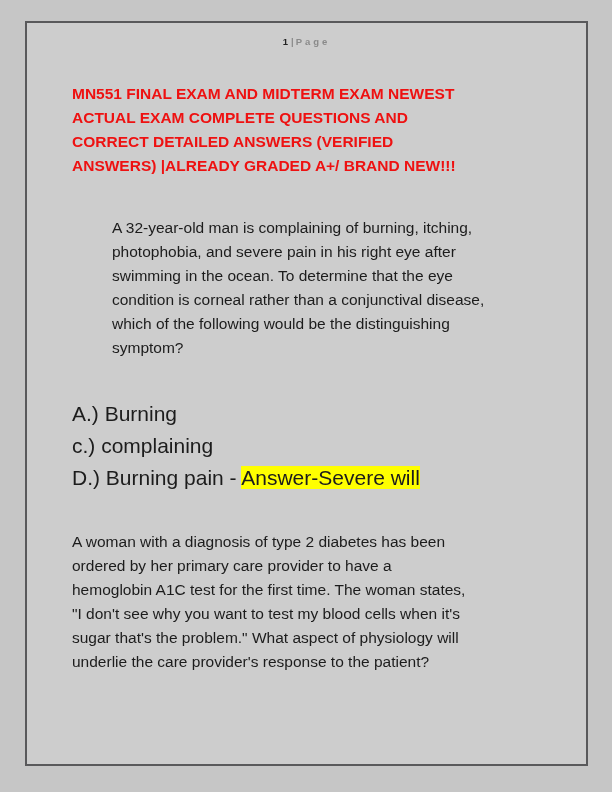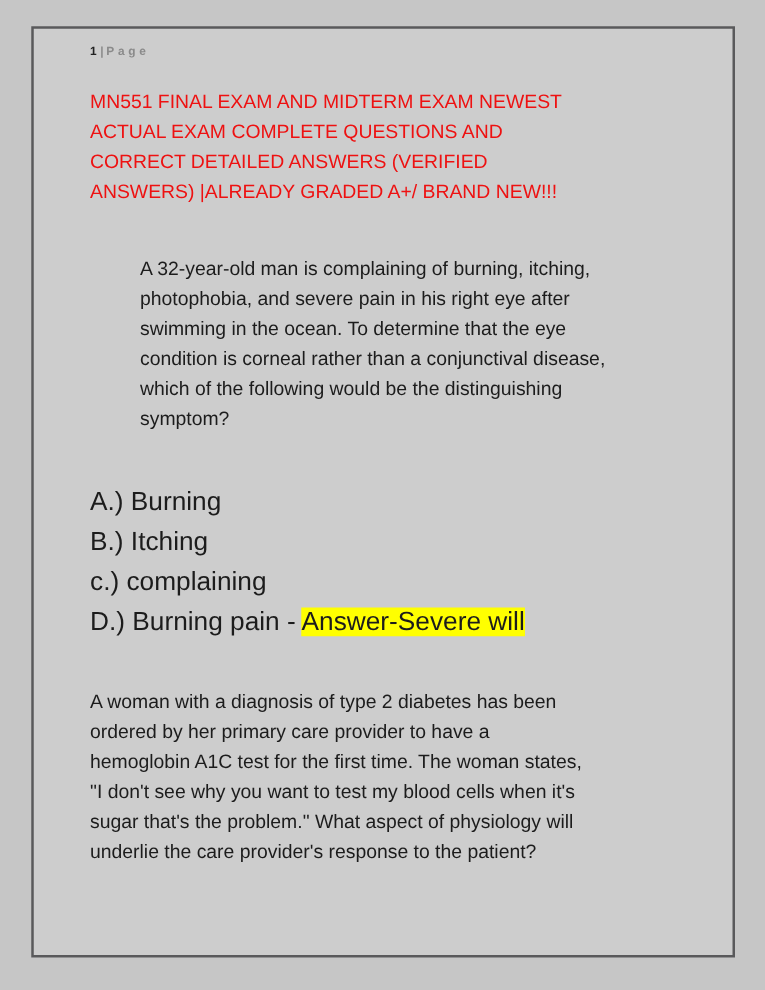--- a/index.html
+++ b/index.html
@@ -28,41 +28,42 @@
   }
   .content{
     padding:0 45px;
   }
   .page-header{
     margin:13px 0 0 0;
     font-size:9.5px;
     line-height:12px;
     color:var(--header-gray);
     font-weight:bold;
+    text-align:center;
   }
   .page-header .pgnum{
     color:#222;
     font-weight:bold;
     letter-spacing:1px;
   }
   .page-header .pgsep{
     color:var(--header-gray);
     padding:0 2px;
   }
   .page-header .pglabel{
     color:var(--header-gray);
     letter-spacing:3px;
     font-weight:600;
   }
   .doc-title{
-    margin-top:22px;
+    margin-top:34px;
     width:469px;
     color:var(--title-red);
     font-size:15.5px;
-    font-weight:normal;
+    font-weight:bold;
     line-height:24px;
     white-space:pre-line;
   }
   .question{
     width:469px;
     color:var(--text-color);
     font-size:15.5px;
     line-height:24px;
     white-space:pre-line;
   }
@@ -100,21 +101,20 @@
 
     <div class="question q1">A 32-year-old man is complaining of burning, itching,
 photophobia, and severe pain in his right eye after
 swimming in the ocean. To determine that the eye
 condition is corneal rather than a conjunctival disease,
 which of the following would be the distinguishing
 symptom?</div>
 
     <div class="options">
       <div class="option"><span>A.) Burning</span><span class="hl"></span></div>
-      <div class="option"><span>B.) Itching</span><span class="hl"></span></div>
       <div class="option"><span>c.) complaining</span><span class="hl"></span></div>
       <div class="option"><span>D.) Burning pain - </span><span class="hl">Answer-Severe will</span></div>
     </div>
 
     <div class="question q2">A woman with a diagnosis of type 2 diabetes has been
 ordered by her primary care provider to have a
 hemoglobin A1C test for the first time. The woman states,
 "I don't see why you want to test my blood cells when it's
 sugar that's the problem." What aspect of physiology will
 underlie the care provider's response to the patient?</div>

